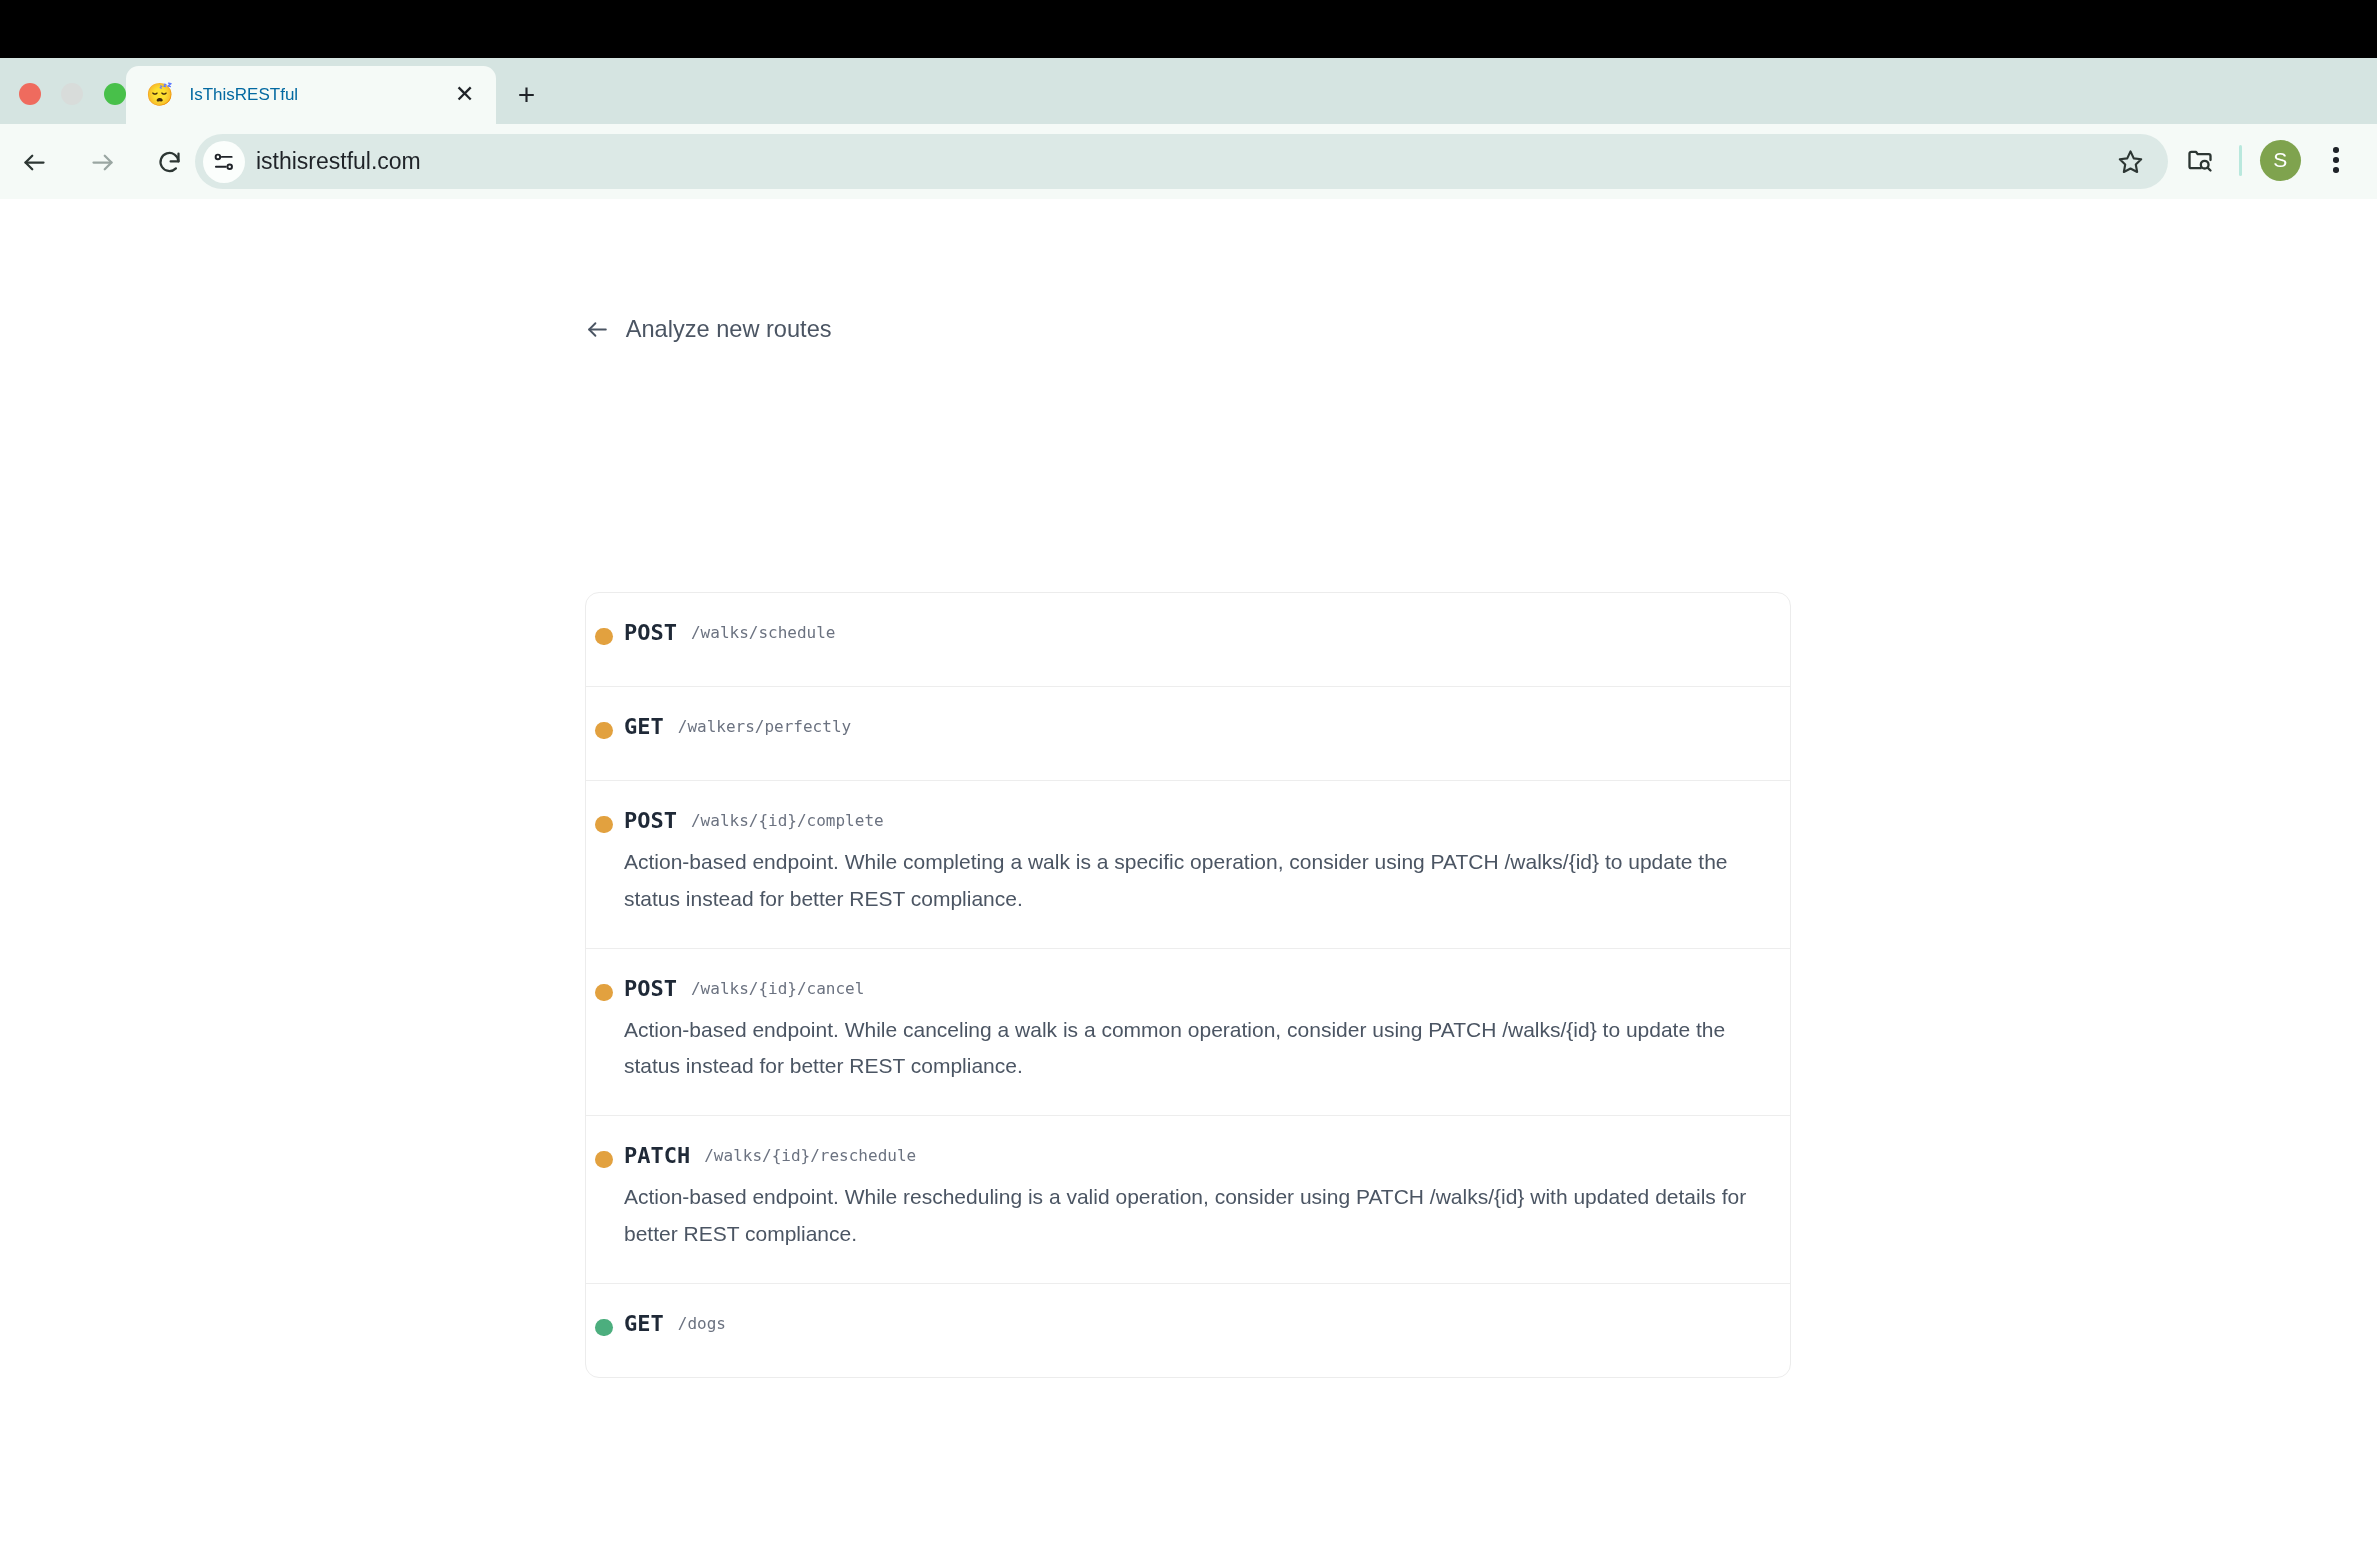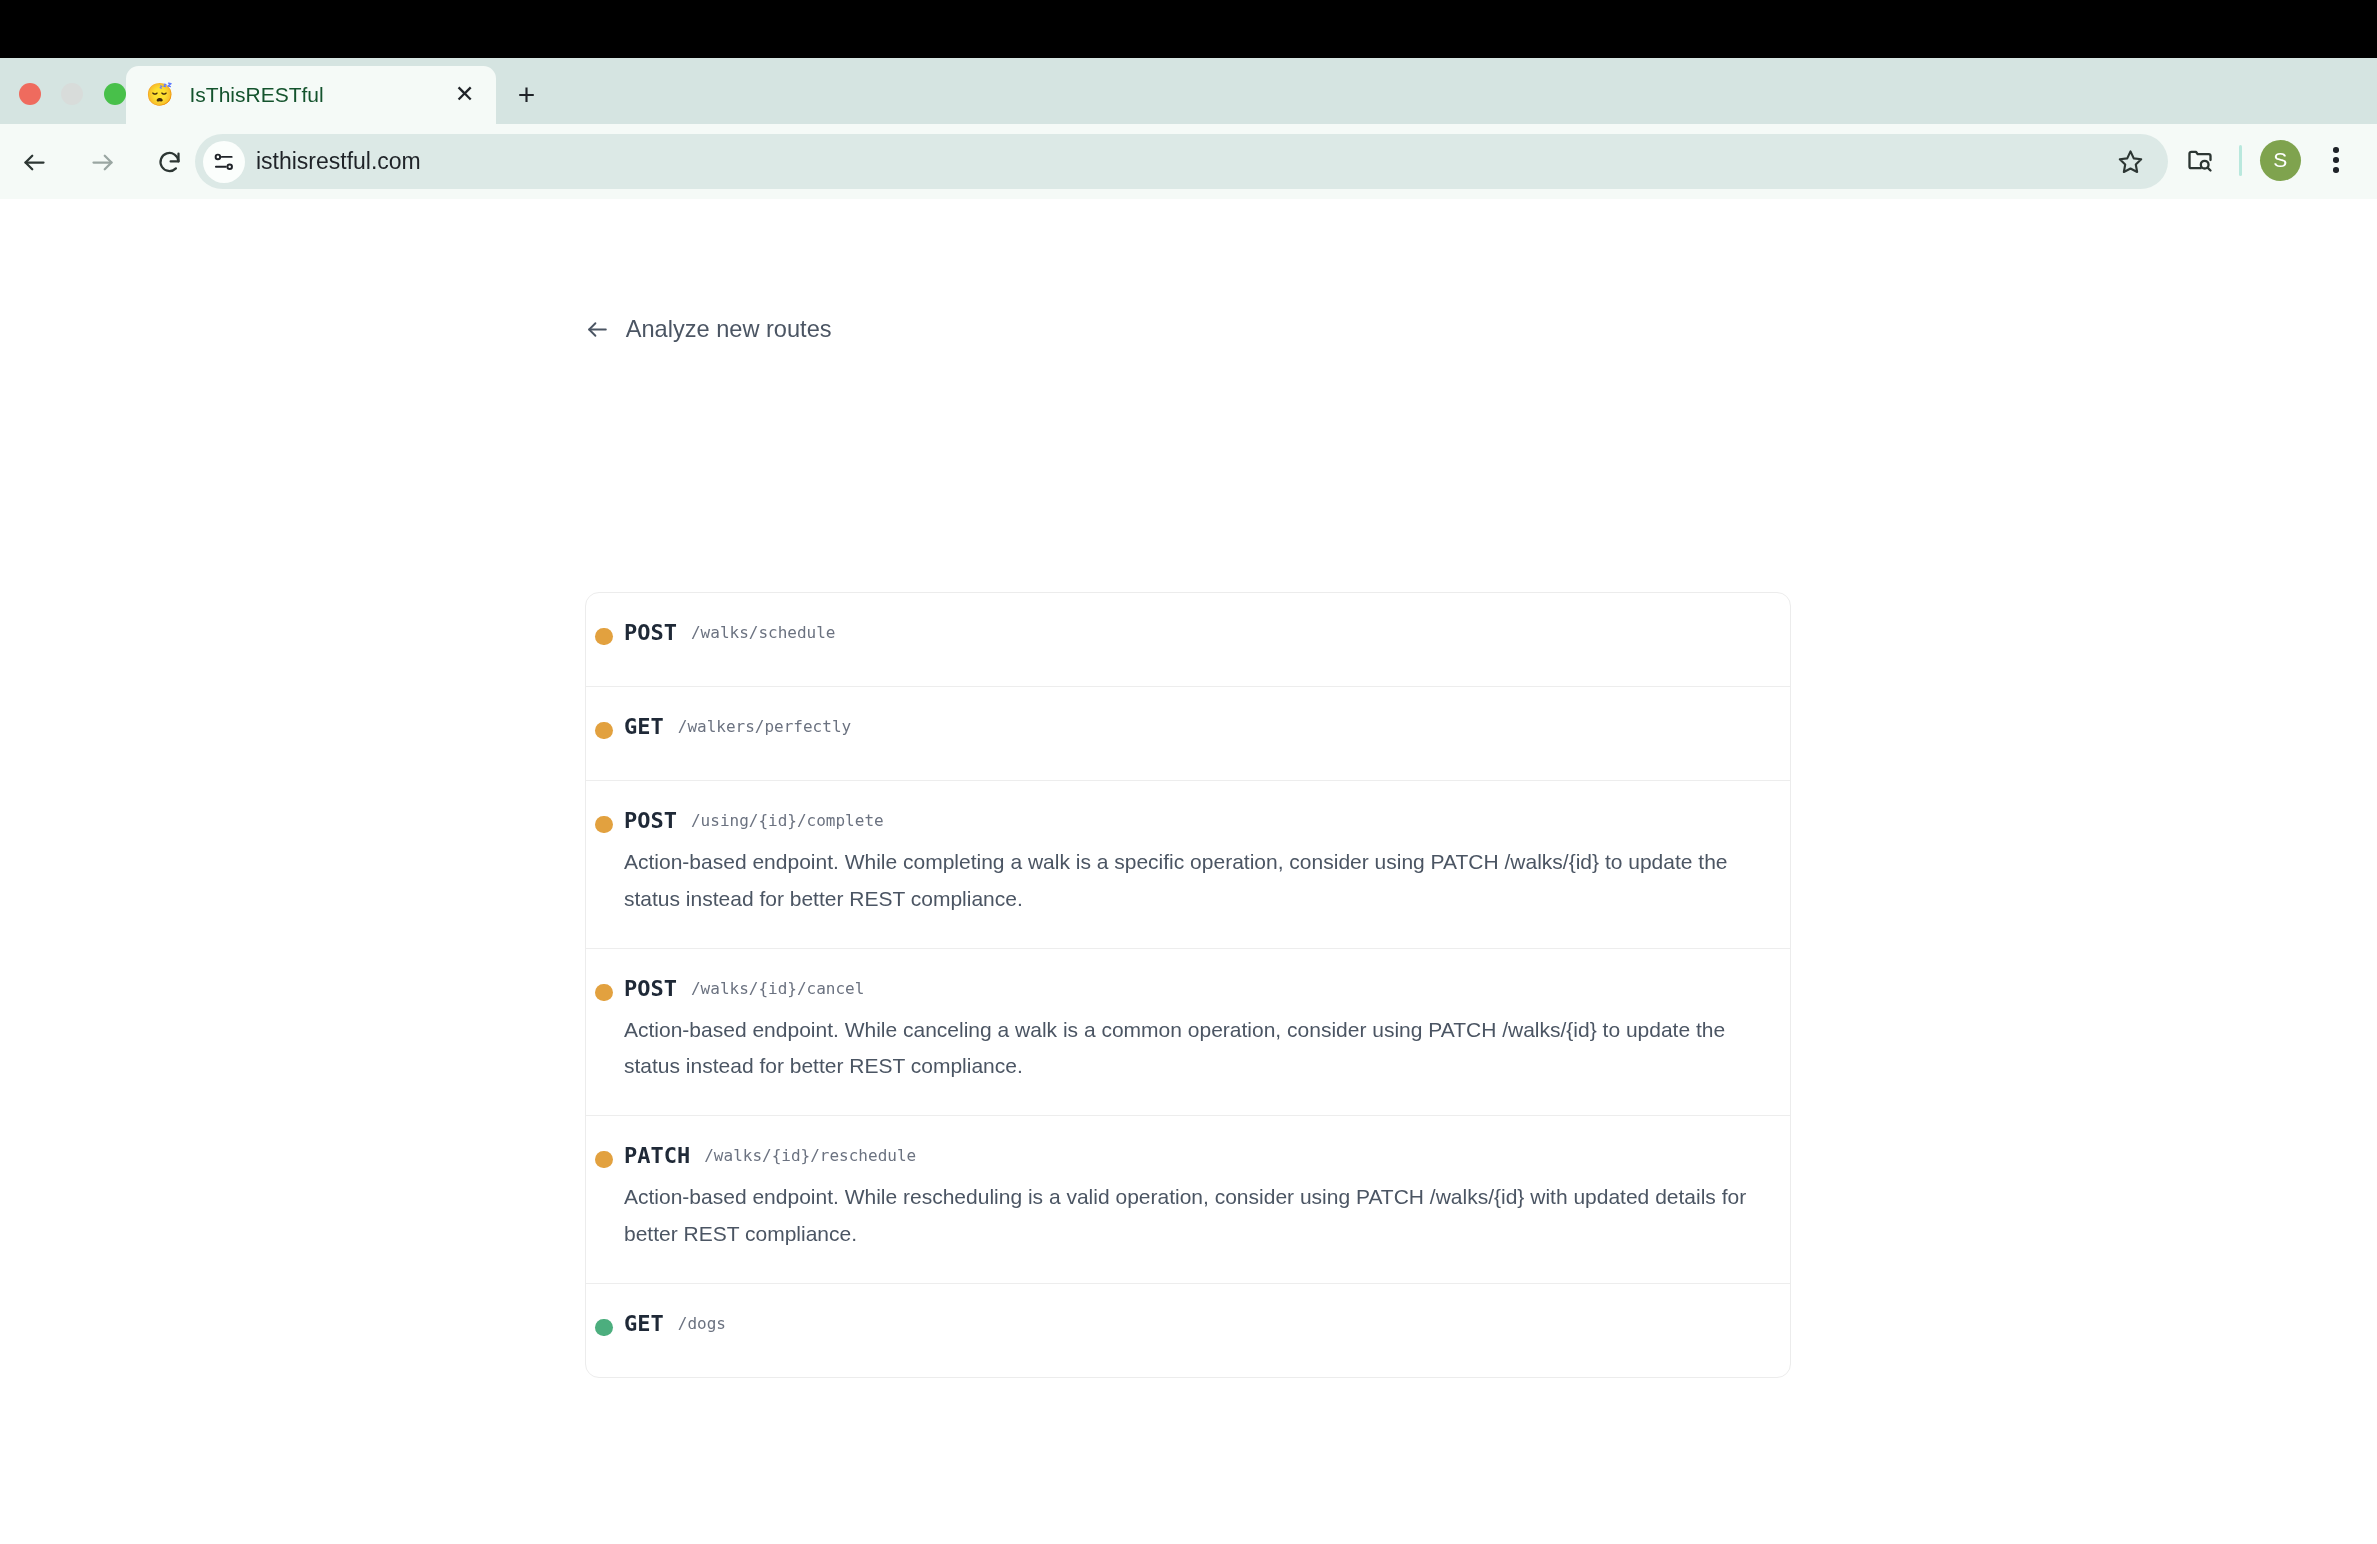--- a/index.html
+++ b/index.html
@@ -36,21 +36,21 @@
   .tab {
     position: absolute; top: 66px; left: 126px;
     width: 370px; height: 58px;
     background: #f5faf7;
     border-radius: 12.6px 12.6px 0 0;
     display: flex; align-items: center;
     padding: 0 17.3px 0 20.4px;
   }
   .tab-favicon { font-size: 22px; line-height: 1; margin-right: 15.7px; }
   .tab-title {
-    font-size: 21px; color: #14532d;
+    font-size: 17px; color: #0369a1;
     white-space: nowrap; overflow: hidden; text-overflow: ellipsis;
     flex: 1;
   }
   .tab-close {
     width: 28px; height: 28px;
     display: flex; align-items: center; justify-content: center;
     color: #1f2328; font-size: 23.6px; line-height: 1;
   }
   .new-tab {
     position: absolute; top: 75px; left: 507px;
@@ -292,21 +292,21 @@
         <span class="dot warn" style="background: rgb(226, 161, 63);"></span>
         <div class="row-head">
           <span class="method">GET</span>
           <span class="path">/walkers/perfectly</span>
         </div>
       </div>
       <div class="row">
         <span class="dot warn" style="background: rgb(226, 161, 63);"></span>
         <div class="row-head">
           <span class="method">POST</span>
-          <span class="path">/using/{id}/complete</span>
+          <span class="path">/walks/{id}/complete</span>
         </div>
         <div class="note wrap2">Action-based endpoint. While completing a walk is a specific operation, consider using PATCH /walks/{id} to update the status instead for better REST compliance.</div>
       </div>
       <div class="row">
         <span class="dot warn" style="background: rgb(226, 161, 63);"></span>
         <div class="row-head">
           <span class="method">POST</span>
           <span class="path">/walks/{id}/cancel</span>
         </div>
         <div class="note wrap2">Action-based endpoint. While canceling a walk is a common operation, consider using PATCH /walks/{id} to update the status instead for better REST compliance.</div>

